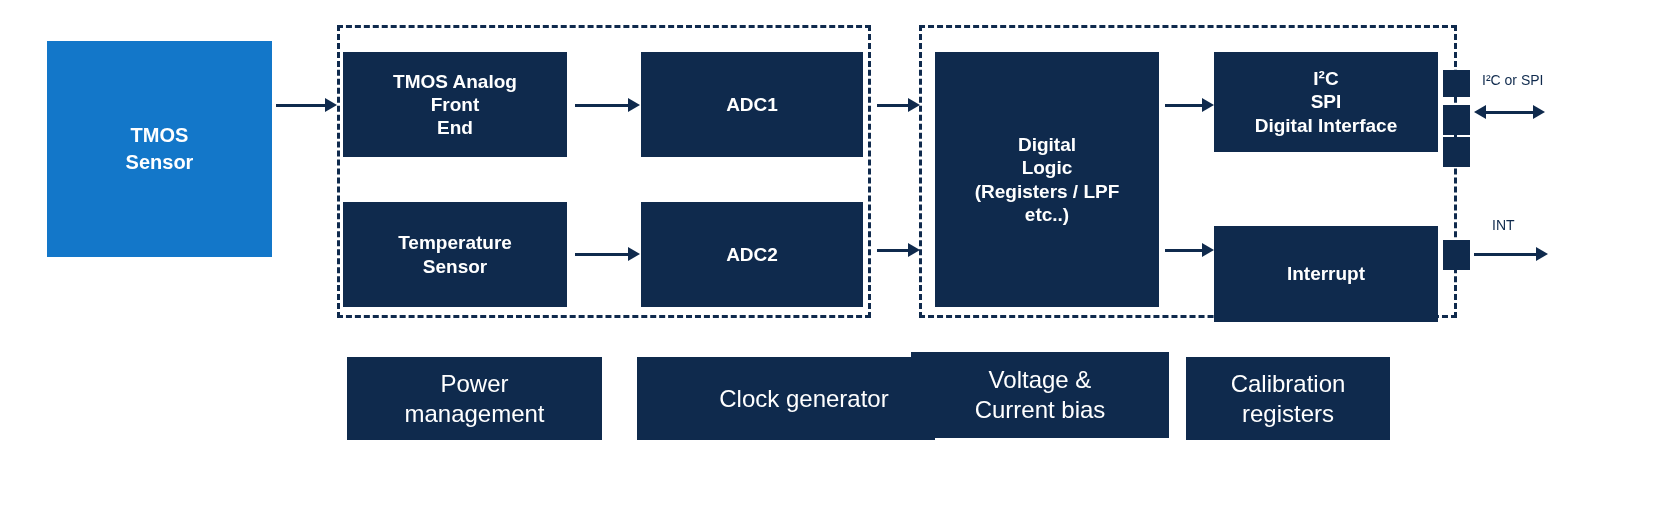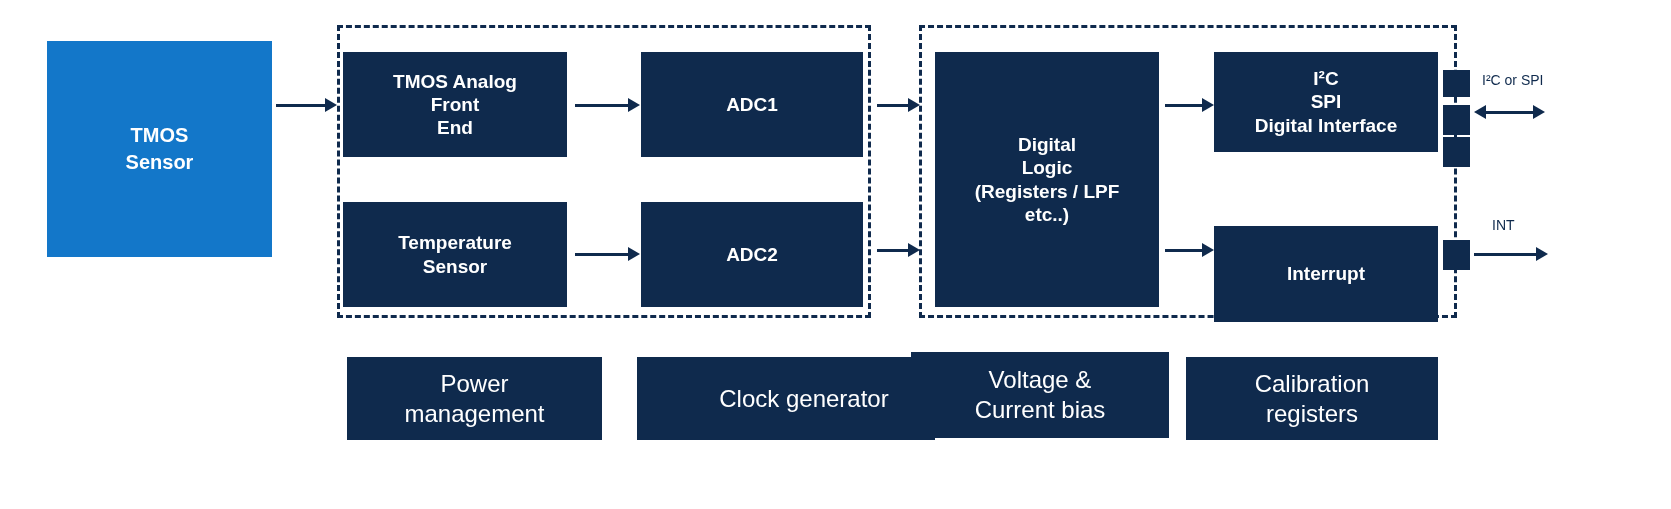--- a/index.html
+++ b/index.html
@@ -144,18 +144,18 @@
     <span class="label">Power
 management</span>
   </div>
   <div class="bottom-box" style="left:637px;top:357px;width:262px;height:83px;padding-left:36px;">
     <span class="label">Clock generator</span>
   </div>
   <div class="bottom-box" style="left:911px;top:352px;width:258px;height:86px;">
     <span class="label">Voltage &amp;
 Current bias</span>
   </div>
-  <div class="bottom-box" style="left:1186px;top:357px;width:252px;height:83px;">
+  <div class="bottom-box" style="left:1186px;top:357px;width:204px;height:83px;">
     <span class="label">Calibration
 registers</span>
   </div>
 
 </div>
 
 </body></html>

